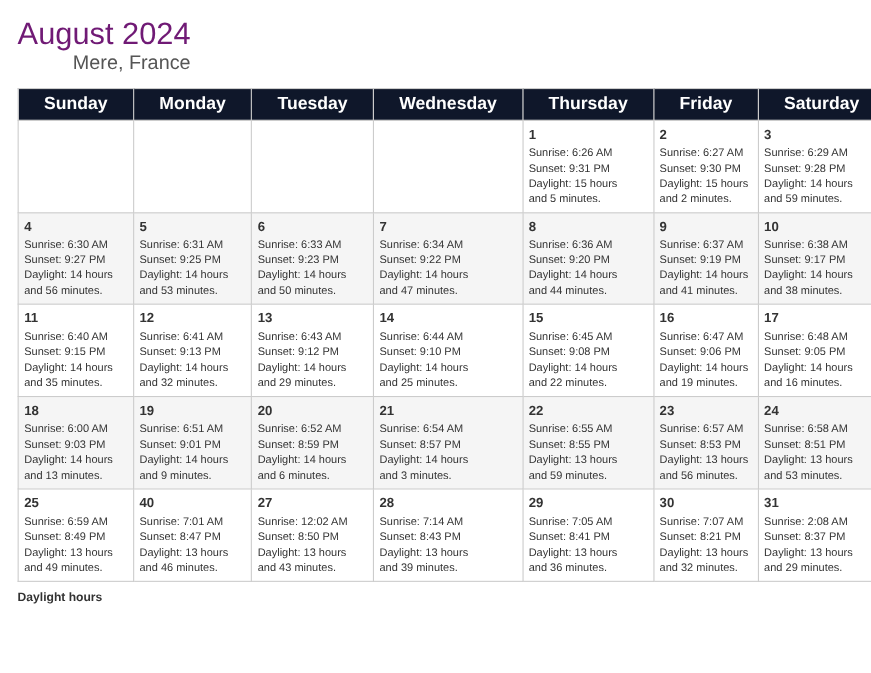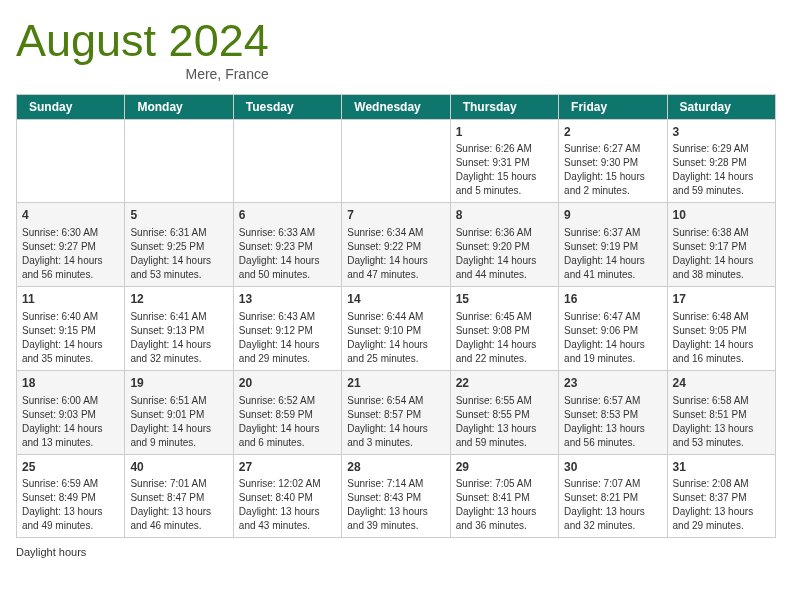--- a/index.html
+++ b/index.html
@@ -29,40 +29,40 @@
     .logo-general { color: #333; }
     .logo-blue { color: #1a6abf; }
     .logo-icon {
       width: 24px;
       height: 24px;
     }
     .title-block {
       text-align: right;
     }
     .month-title {
-      font-size: 45px;
+      font-size: 28px;
       font-weight: normal;
-      color: #4d7c0f;
+      color: #701a75;
       line-height: 1.1;
     }
     .location {
-      font-size: 14px;
+      font-size: 18px;
       color: #555;
     }
     .calendar {
       width: 100%;
       border-collapse: collapse;
       font-size: 10px;
     }
     .calendar th {
-      background: #0f766e;
+      background: #0f172a;
       color: #fff;
       text-align: left;
-      padding: 5px 12px;
-      font-size: 12px;
+      padding: 5px 23px;
+      font-size: 16px;
       font-weight: bold;
       border: 1px solid #ccc;
     }
     .calendar td {
       border: 1px solid #ccc;
       vertical-align: top;
       padding: 4px 5px;
       width: calc(100% / 7);
       min-height: 80px;
       line-height: 1.4;
@@ -75,20 +75,21 @@
     .day-num {
       font-size: 12px;
       font-weight: bold;
       display: block;
       margin-bottom: 2px;
     }
     .footer {
       margin-top: 8px;
       font-size: 11px;
       color: #333;
+      font-weight: bold;
     }
     .row-shaded td { background: #f5f5f5; }
     .row-white td { background: #fff; }
   </style>
 </head>
 <body>
 
 <div class="header">
   <div class="title-block">
     <div class="month-title">August 2024</div>
@@ -300,21 +301,21 @@
         <td>
           <span class="day-num">40</span>
           <div>Sunrise: 7:01 AM</div>
           <div>Sunset: 8:47 PM</div>
           <div>Daylight: 13 hours</div>
           <div>and 46 minutes.</div>
         </td>
         <td>
           <span class="day-num">27</span>
           <div>Sunrise: 12:02 AM</div>
-          <div>Sunset: 8:40 PM</div>
+          <div>Sunset: 8:50 PM</div>
           <div>Daylight: 13 hours</div>
           <div>and 43 minutes.</div>
         </td>
         <td>
           <span class="day-num">28</span>
           <div>Sunrise: 7:14 AM</div>
           <div>Sunset: 8:43 PM</div>
           <div>Daylight: 13 hours</div>
           <div>and 39 minutes.</div>
         </td>

